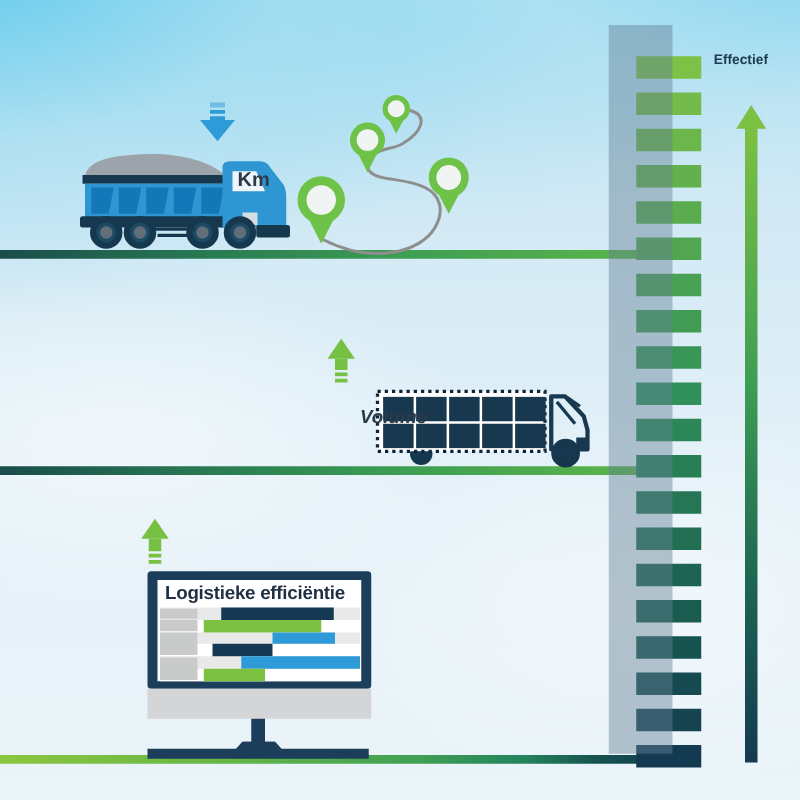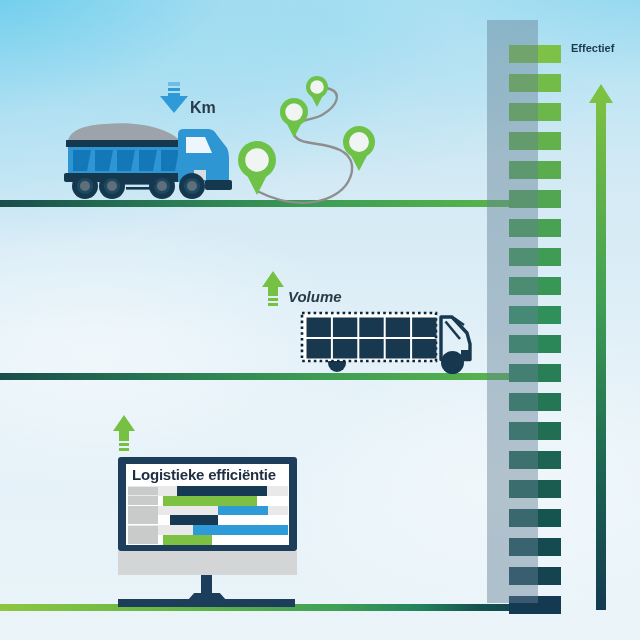--- a/index.html
+++ b/index.html
@@ -42,21 +42,21 @@
   #eff-arrow-head{
     position:absolute;left:589px;top:84px;width:0;height:0;
     border-left:12px solid transparent;border-right:12px solid transparent;
     border-bottom:19px solid #7cc142;
   }
   #effectief-label{
     position:absolute;left:571px;top:42px;font-size:11px;font-weight:600;color:#1d3a50;
   }
 
   
-  .txtlabel{position:absolute;font-weight:600;color:#2b3a49;}
+  .txtlabel{position:absolute;font-weight:600;color:#2b3a49;margin-top:37px;}
   #km-label{left:190px;top:99px;font-size:16px;}
   #volume-label{left:288px;top:288px;font-size:15px;font-style:italic;}
   .tri-down{width:0;height:0;border-left:14px solid transparent;border-right:14px solid transparent;border-top:17px solid #2e9bd8;}
   .tri-up{width:0;height:0;border-left:11px solid transparent;border-right:11px solid transparent;border-bottom:16px solid #76c143;}
 
   
   #monitor-frame{position:absolute;left:118px;top:457px;width:179px;height:94px;background:#1d3e5a;border-radius:3px;}
   #monitor-screen{position:absolute;left:126px;top:464px;width:163px;height:81px;background:#ffffff;}
   #monitor-title{position:absolute;left:126px;top:466px;width:156px;text-align:center;font-size:15px;font-weight:600;color:#1e2f42;letter-spacing:-0.2px;}
   #gantt{position:absolute;left:128px;top:486px;width:160px;height:59px;background:#ffffff;}

